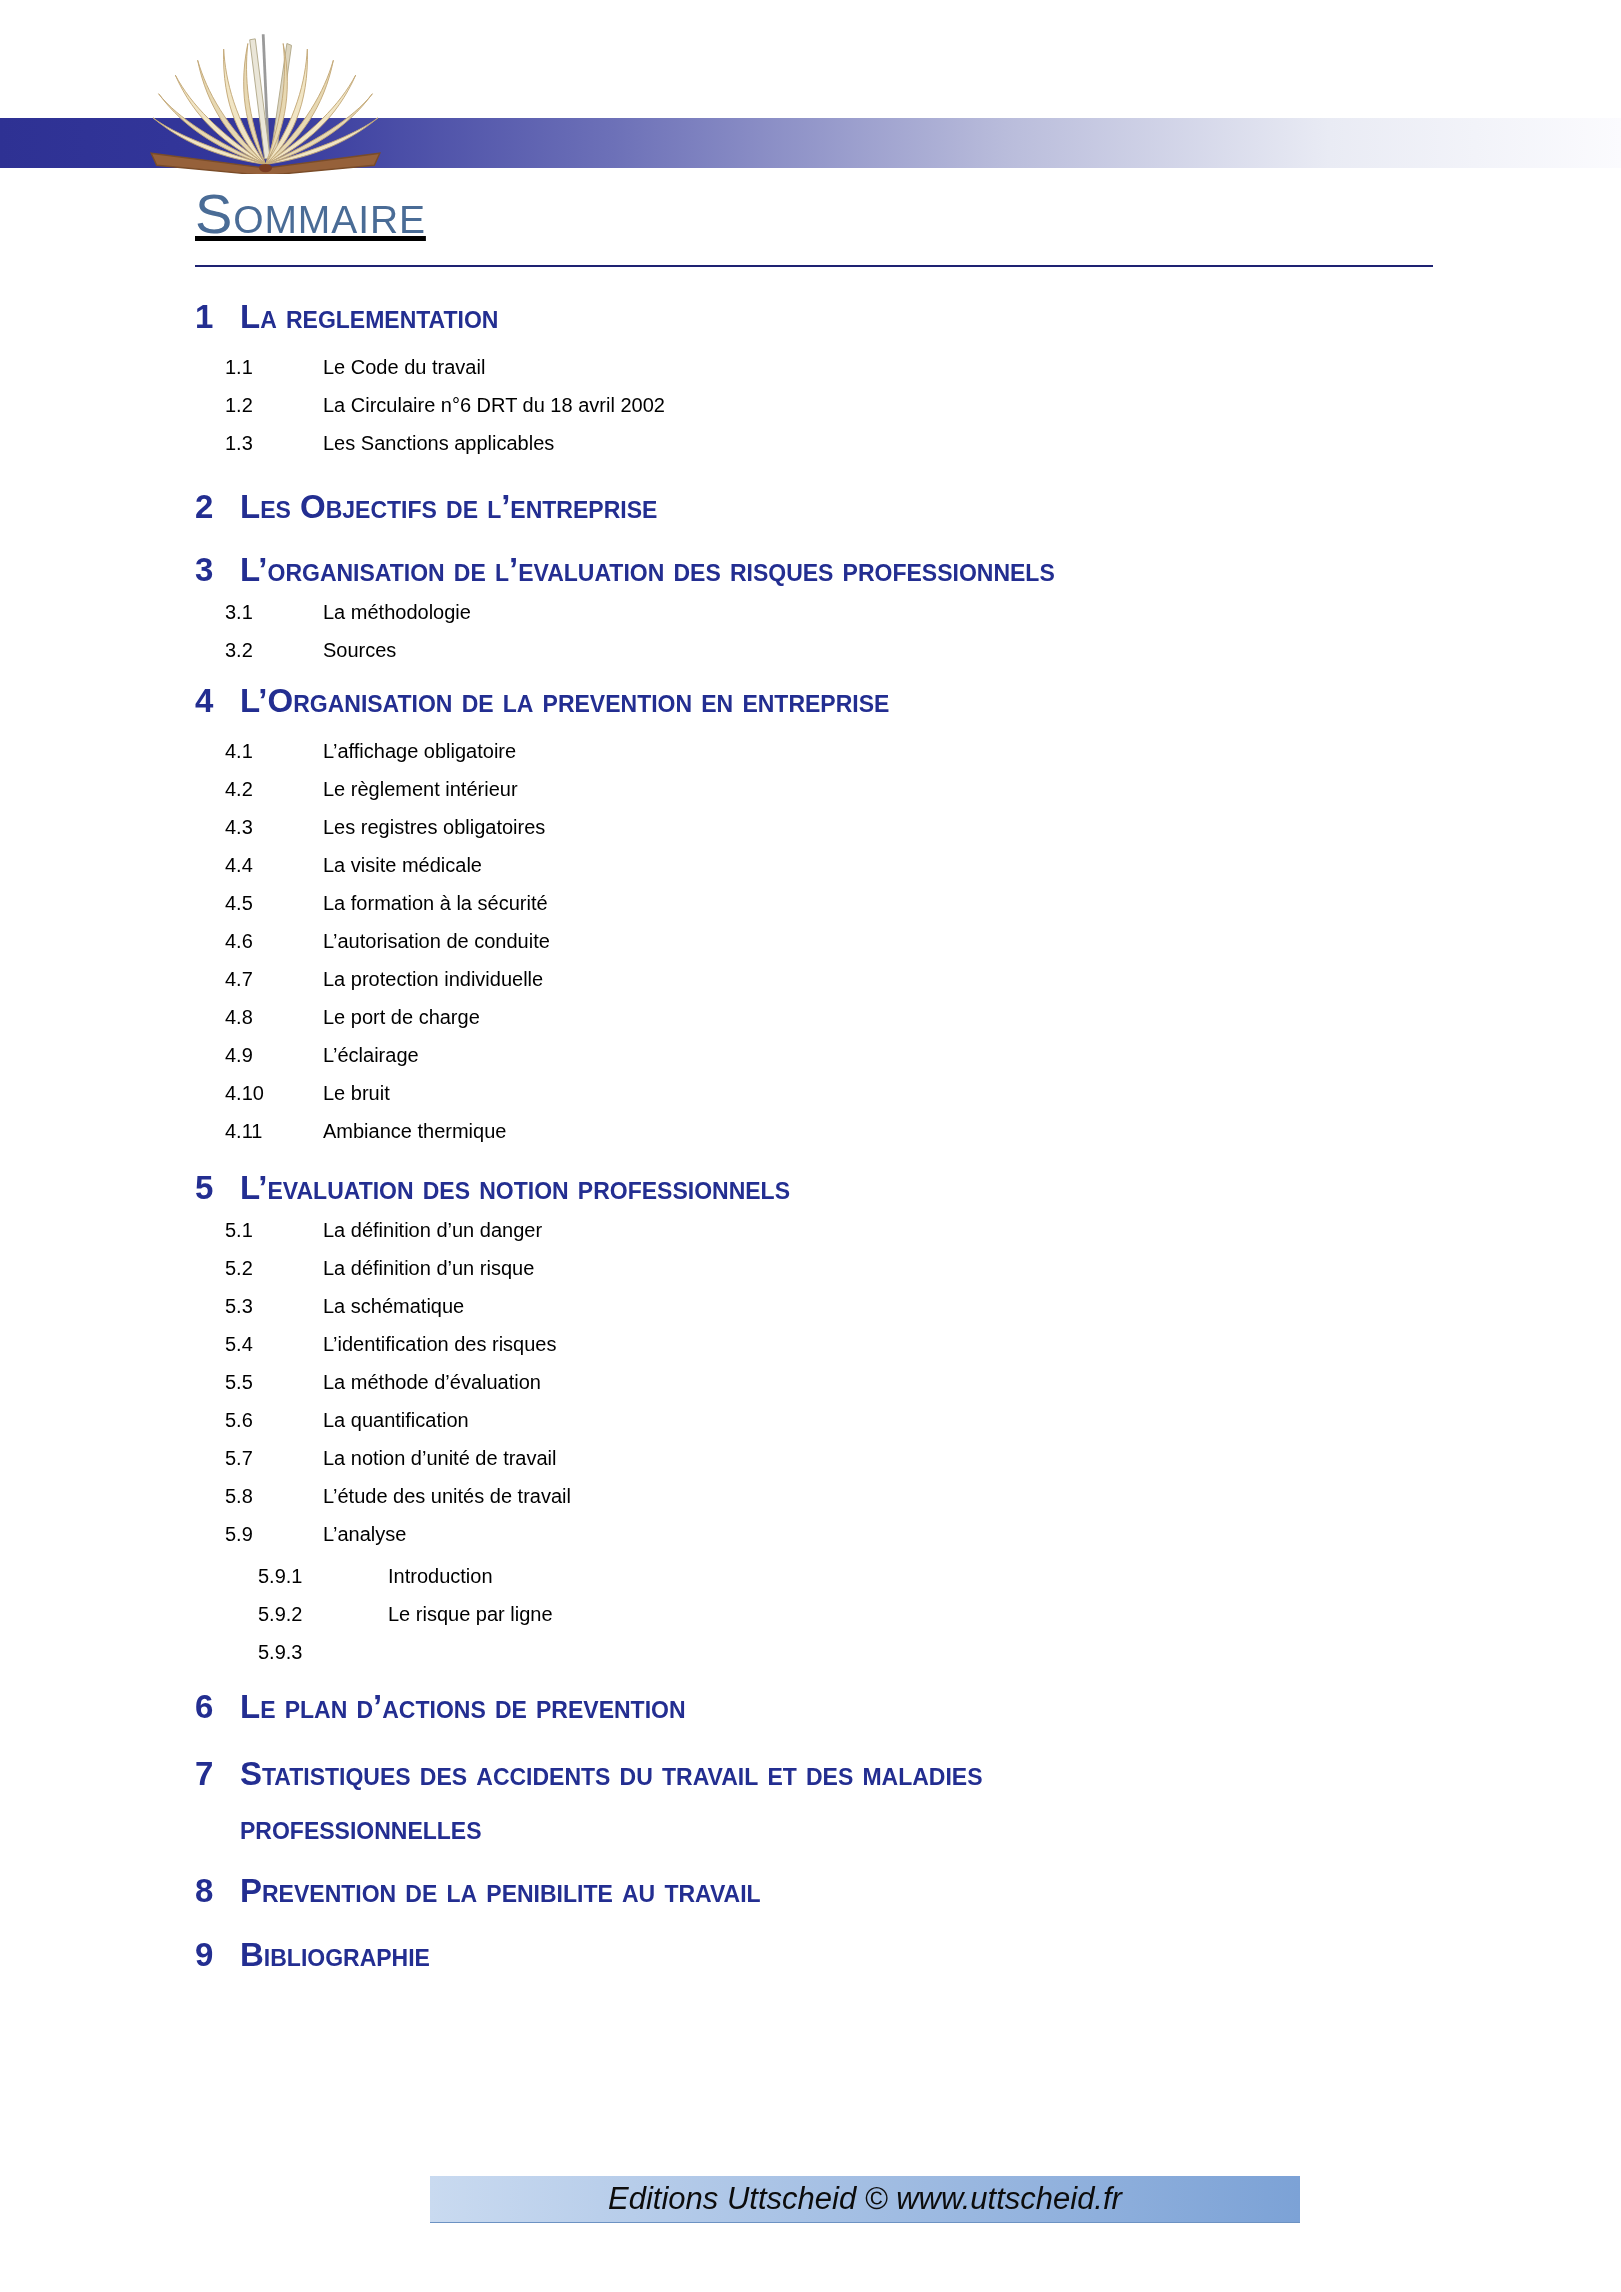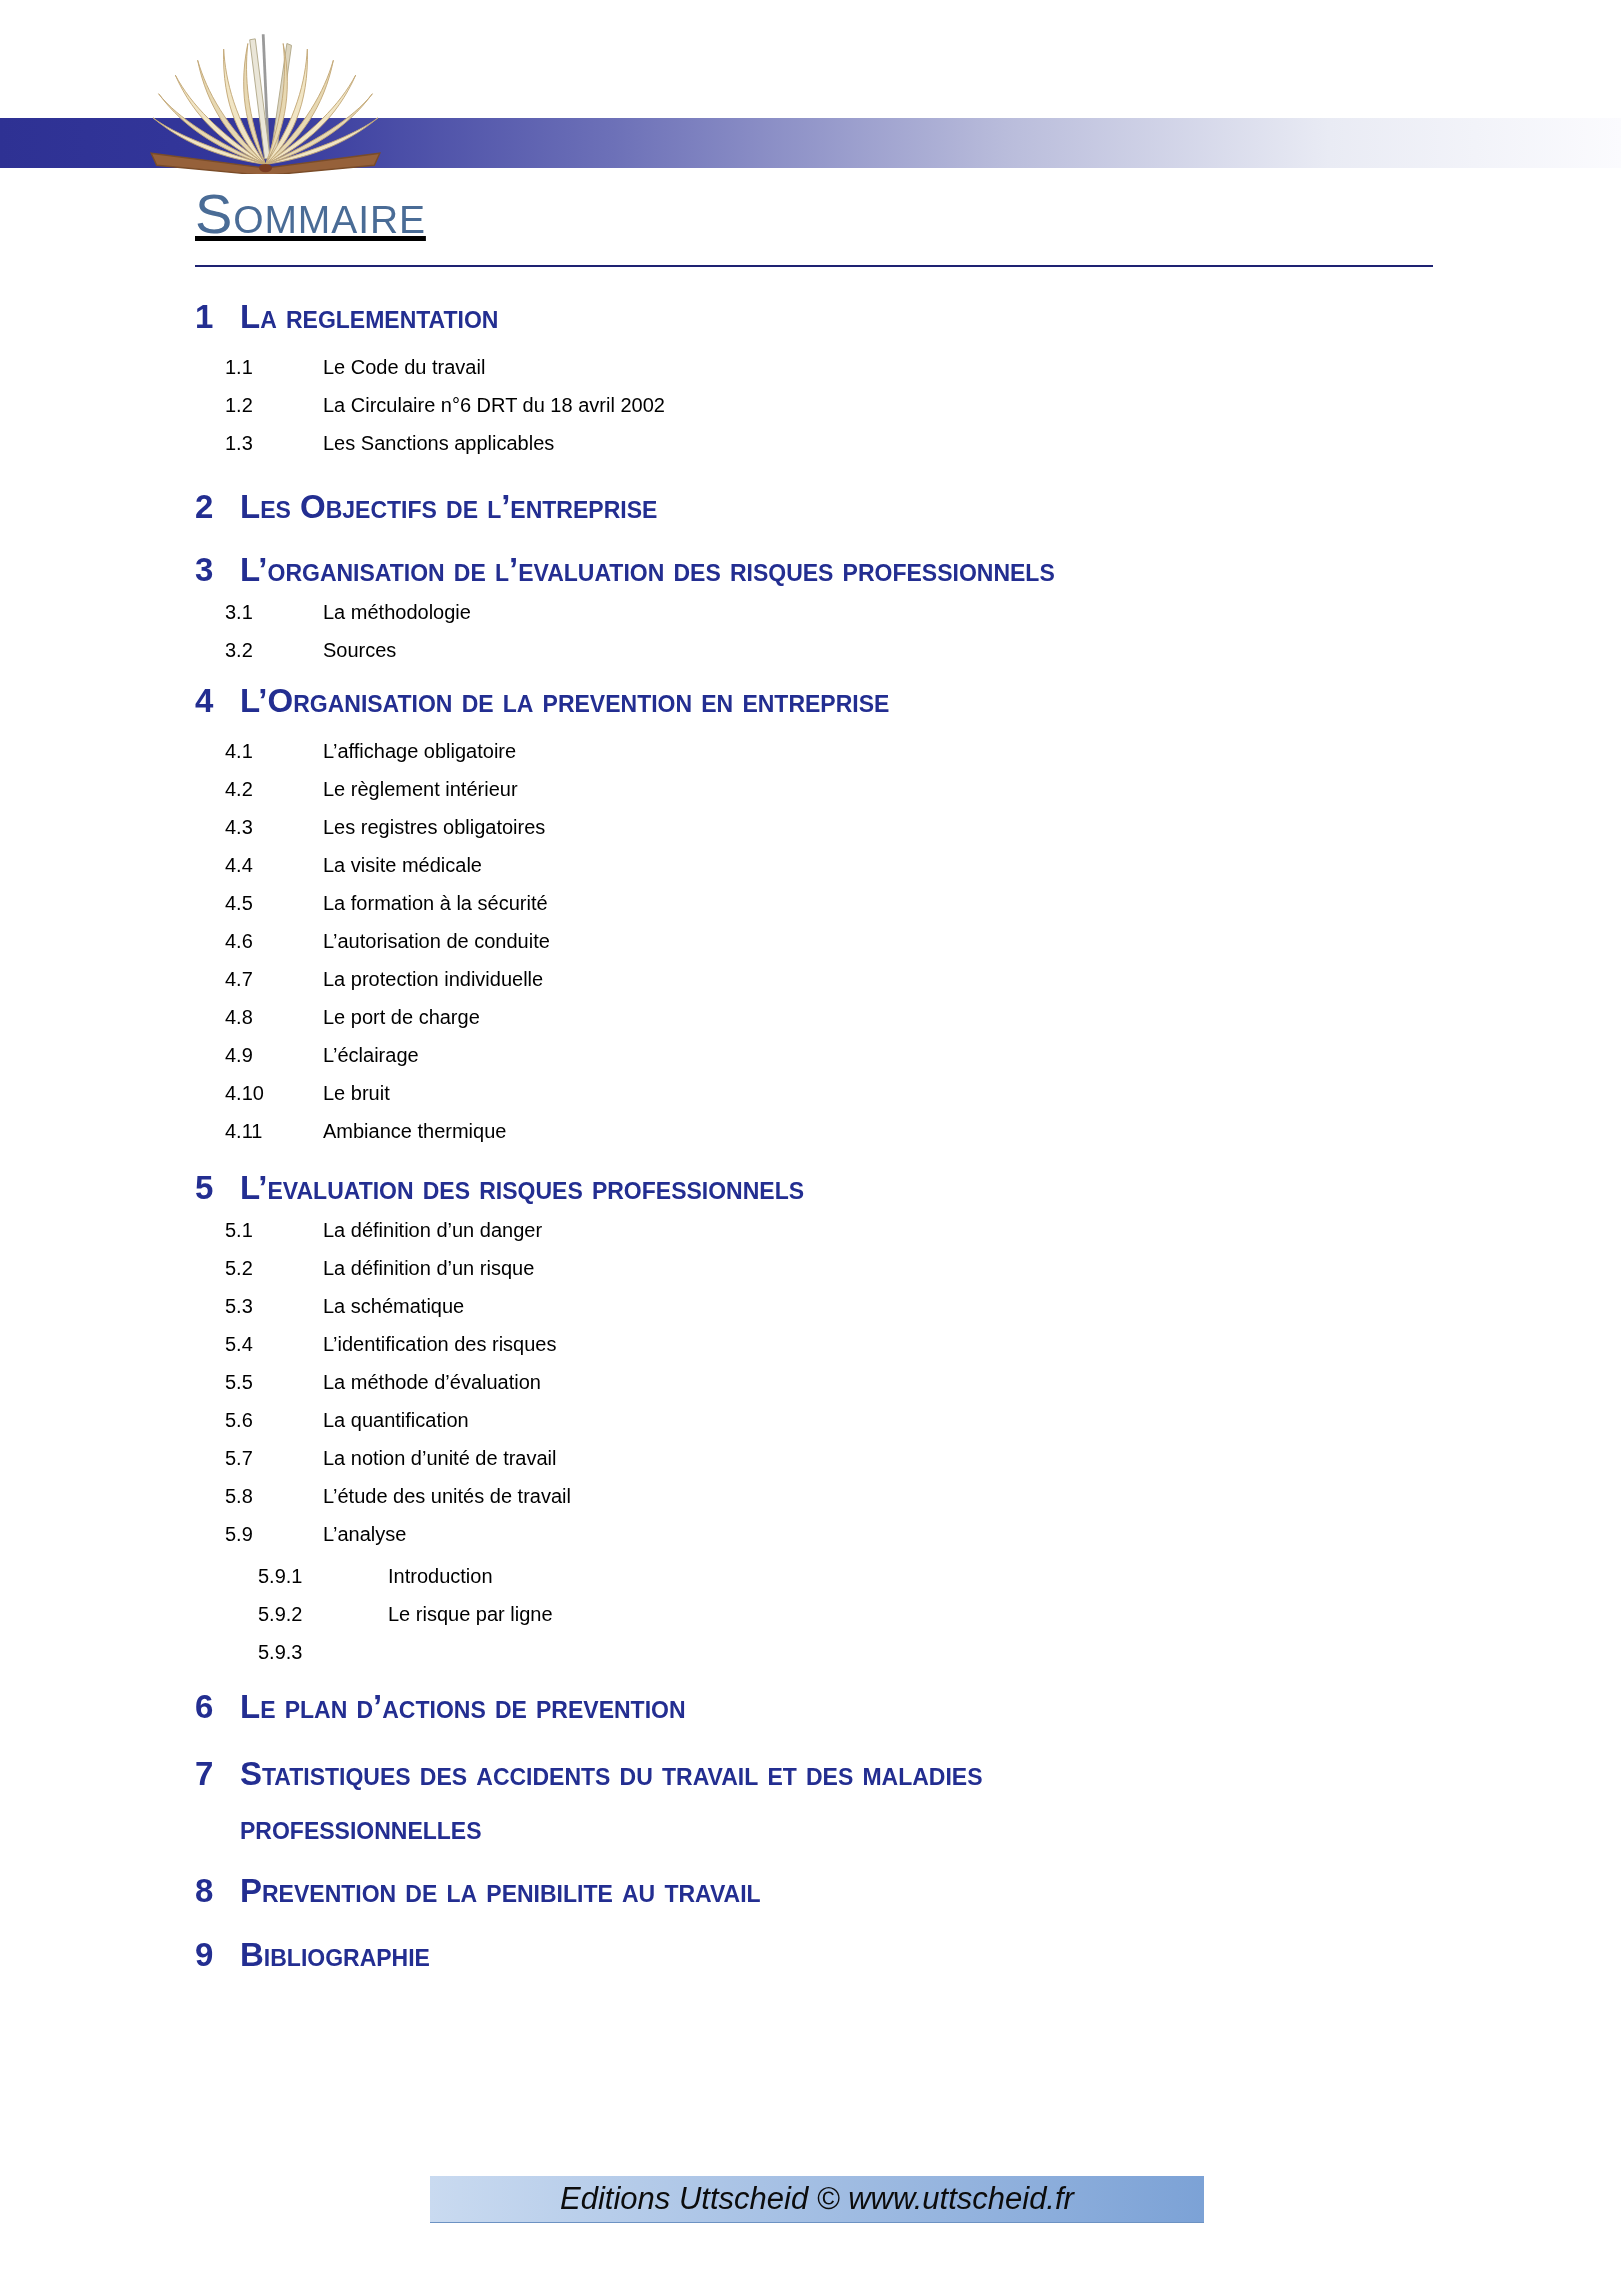--- a/index.html
+++ b/index.html
@@ -42,21 +42,21 @@
   .mt10{margin-top:9px;} .mt6{margin-top:5.4px;}
   .items{margin-top:3.6px;}
   .items.tight{margin-top:-3.6px;}
   .items.sub3{margin-top:4px;}
   .it{display:flex; padding-left:30px; font-size:20px; line-height:38px; color:var(--body-black);}
   .it .in{width:98px; flex:0 0 98px;}
   .sub3 .it{padding-left:63px;}
   .sub3 .it .in{width:130px; flex:0 0 130px;}
   
   .footer{
-    position:absolute; left:430px; top:2176px; width:774px; height:47px;
+    position:absolute; left:430px; top:2176px; width:870px; height:47px;
     background:linear-gradient(to right, var(--footer-left), var(--footer-right));
     border-bottom:1.8px solid #6c92c3;
     display:flex; align-items:center; justify-content:center;
     font-style:italic; font-size:31px; color:#0c0c0c;
   }
 </style>
 </head>
 <body>
 
 <div class="page">
@@ -179,21 +179,21 @@
         <span class="il">Le bruit</span>
       </div>
       <div class="it">
         <span class="in">4.11</span>
         <span class="il">Ambiance thermique</span>
       </div>
     </div>
 
     <div class="h mt12">
       <span class="hn">5</span>
-      <span class="hl">L’evaluation des risques professionnels</span>
+      <span class="hl">L’evaluation des notion professionnels</span>
     </div>
     <div class="items tight">
       <div class="it">
         <span class="in">5.1</span>
         <span class="il">La définition d’un danger</span>
       </div>
       <div class="it">
         <span class="in">5.2</span>
         <span class="il">La définition d’un risque</span>
       </div>

